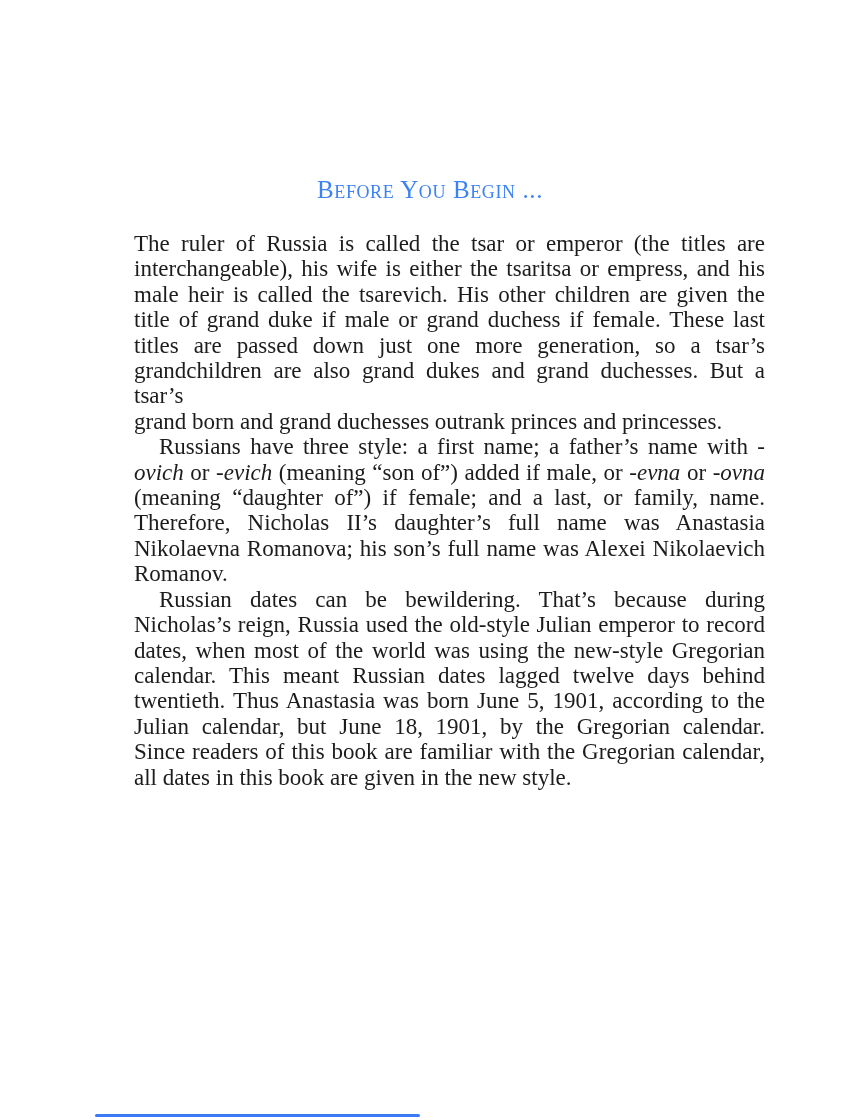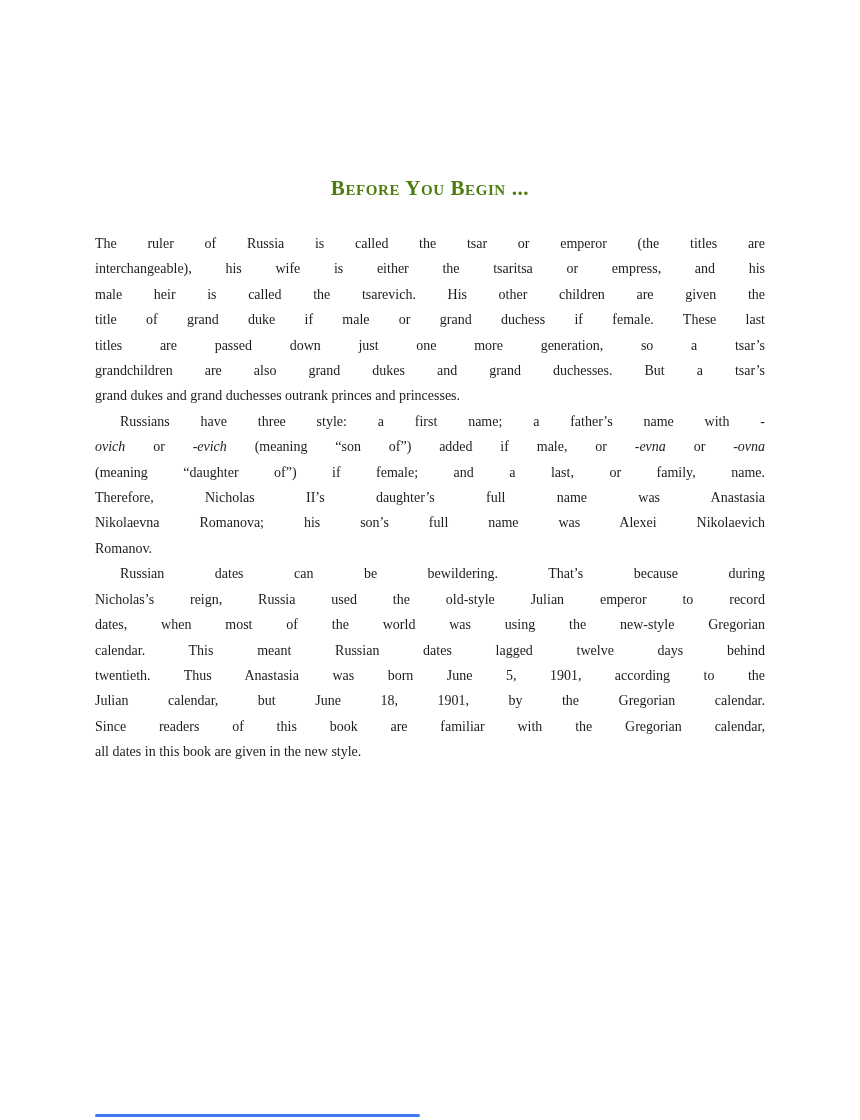--- a/index.html
+++ b/index.html
@@ -17,39 +17,40 @@
     color: #1c1c1c;
   }
   .title {
     position: absolute;
     top: 176px;
     left: 0;
     right: 0;
     margin: 0;
     text-align: center;
     font-family: "Liberation Serif", "DejaVu Serif", serif;
-    font-size: 21px;
-    font-weight: bold;
+    font-size: 25px;
+    font-weight: normal;
     font-variant: small-caps;
     letter-spacing: 0.6px;
-    color: #4d7c0f;
+    color: #3b82f6;
   }
   .body-text {
     position: absolute;
     top: 231px;
     left: 95px;
     width: 670px;
   }
   .line {
-    font-size: 14px;
+    font-size: 23px;
     line-height: 25.4px;
     text-align: justify;
     text-align-last: justify;
     white-space: normal;
     color: #1c1c1c;
+    margin-left: 39px;
   }
   .line.last {
     text-align-last: left;
   }
   .line.indent {
     text-indent: 25px;
   }
   .line i {
   }
   .progress-line {
@@ -66,21 +67,21 @@
 
 <div class="page" style="background: rgb(255, 255, 255);">
   <h1 class="title">Before You Begin ...</h1>
   <div class="body-text">
       <div class="line"><span>The ruler of Russia is called the tsar or emperor (the titles are</span></div>
       <div class="line"><span>interchangeable), his wife is either the tsaritsa or empress, and his</span></div>
       <div class="line"><span>male heir is called the tsarevich. His other children are given the</span></div>
       <div class="line"><span>title of grand duke if male or grand duchess if female. These last</span></div>
       <div class="line"><span>titles are passed down just one more generation, so a tsar’s</span></div>
       <div class="line"><span>grandchildren are also grand dukes and grand duchesses. But a tsar’s</span></div>
-      <div class="line last"><span>grand dukes and grand duchesses outrank princes and princesses.</span></div>
+      <div class="line last"><span>grand born and grand duchesses outrank princes and princesses.</span></div>
       <div class="line indent"><span>Russians have three style: a first name; a father’s name with -</span></div>
       <div class="line"><i>ovich</i><span> or </span><i>-evich</i><span> (meaning “son of”) added if male, or </span><i>-evna</i><span> or </span><i>-ovna</i></div>
       <div class="line"><span>(meaning “daughter of”) if female; and a last, or family, name.</span></div>
       <div class="line"><span>Therefore, Nicholas II’s daughter’s full name was Anastasia</span></div>
       <div class="line"><span>Nikolaevna Romanova; his son’s full name was Alexei Nikolaevich</span></div>
       <div class="line last"><span>Romanov.</span></div>
       <div class="line indent"><span>Russian dates can be bewildering. That’s because during</span></div>
       <div class="line"><span>Nicholas’s reign, Russia used the old-style Julian emperor to record</span></div>
       <div class="line"><span>dates, when most of the world was using the new-style Gregorian</span></div>
       <div class="line"><span>calendar. This meant Russian dates lagged twelve days behind</span></div>

